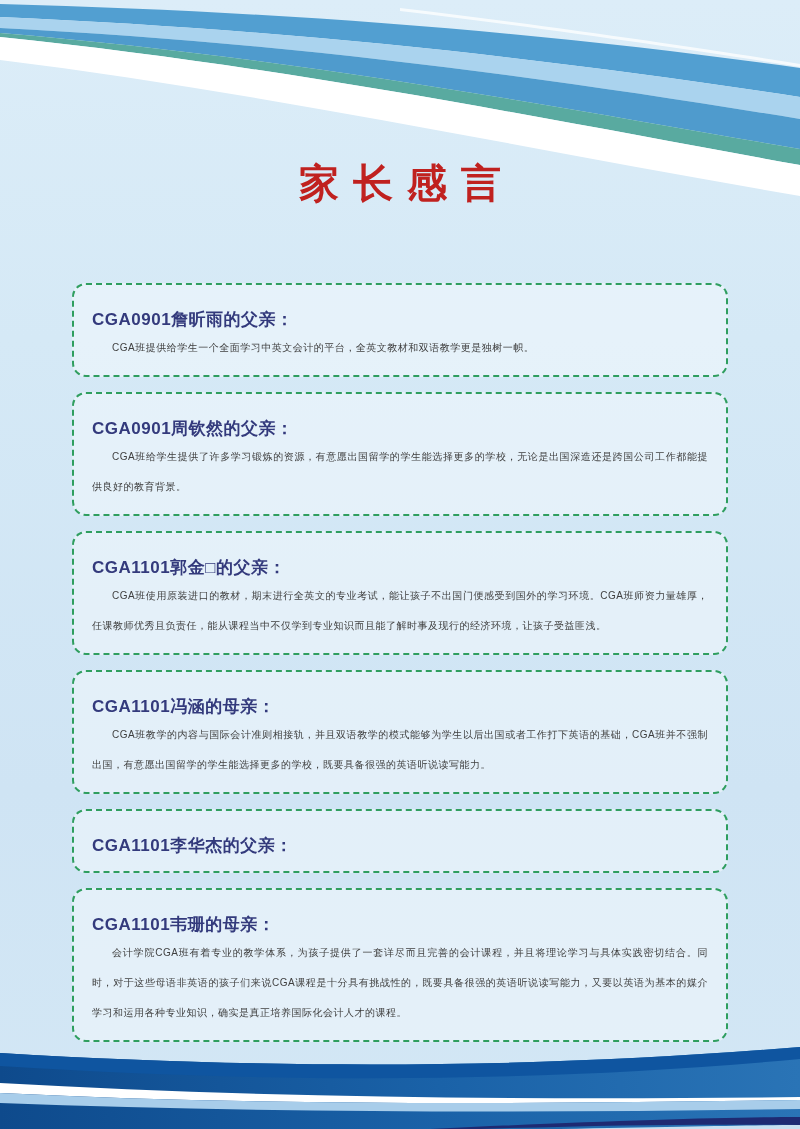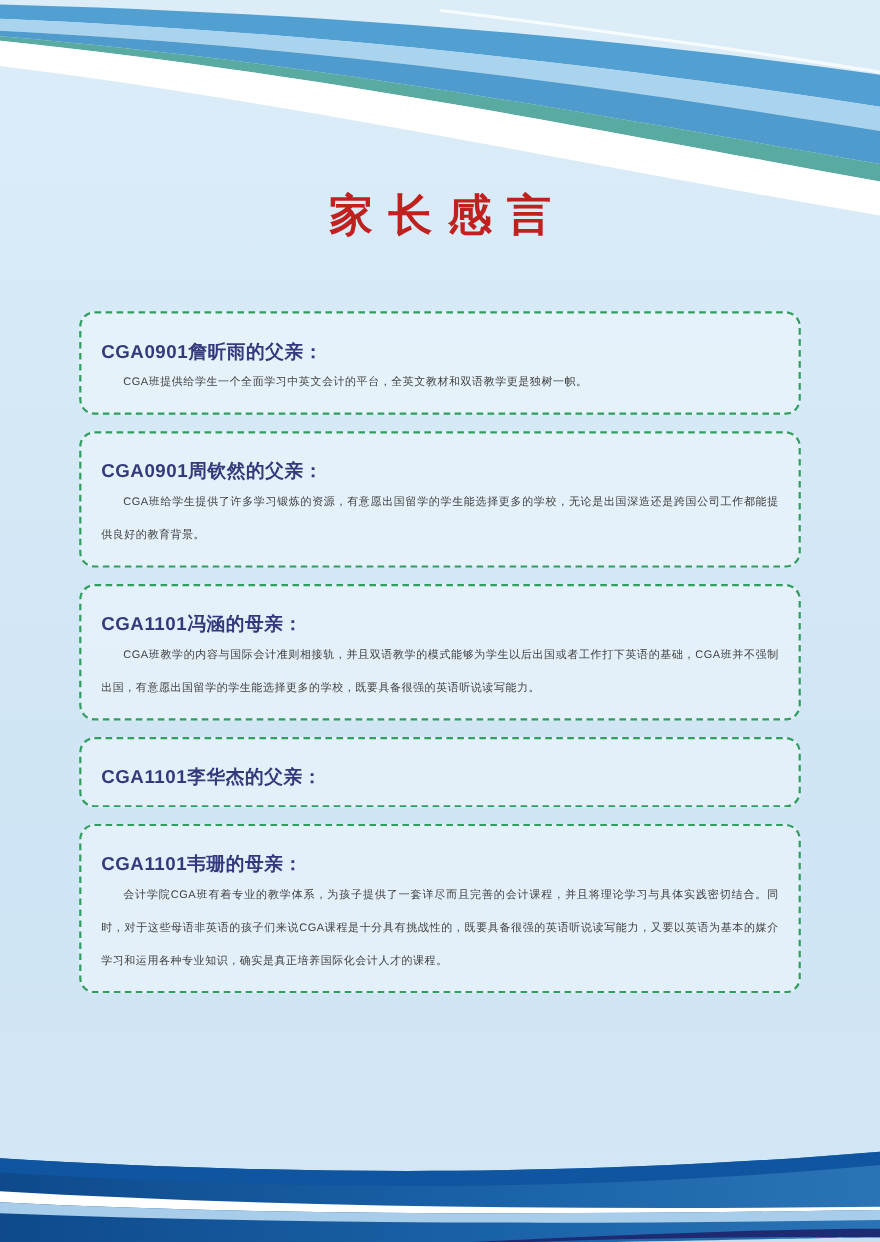--- a/index.html
+++ b/index.html
@@ -7,21 +7,21 @@
     position:relative;
     width:800px;height:1129px;
     overflow:hidden;
     background:linear-gradient(180deg,#dcedf8 0%,#d5e9f6 30%,#cfe4f4 70%,#d3e7f5 100%);
     font-family:"Liberation Sans","DejaVu Sans",sans-serif;
   }
   .swoosh{position:absolute;left:0;width:800px;pointer-events:none;}
   .swoosh-top{top:0;height:300px;}
   .swoosh-bottom{bottom:0;height:120px;}
   .page-title{
-    position:absolute;top:168px;left:0;width:100%;
+    position:absolute;top:156px;left:0;width:100%;
     text-align:center;
     font-family:"Liberation Serif","DejaVu Serif",serif;
     font-size:40px;font-weight:bold;
     letter-spacing:14px;
     text-indent:14px;
   }
   .cards{
     position:absolute;top:283px;left:72px;width:656px;
     display:flex;flex-direction:column;gap:15px;
   }
@@ -85,20 +85,24 @@
     <div class="card">
       <div class="card-header">CGA0901詹昕雨的父亲：</div>
       <div class="card-body">CGA班提供给学生一个全面学习中英文会计的平台，全英文教材和双语教学更是独树一帜。</div>
     </div>
 
     <div class="card">
       <div class="card-header">CGA0901周钦然的父亲：</div>
       <div class="card-body">CGA班给学生提供了许多学习锻炼的资源，有意愿出国留学的学生能选择更多的学校，无论是出国深造还是跨国公司工作都能提供良好的教育背景。</div>
     </div>
 
+    <div class="card">
+      <div class="card-header">CGA1101郭金□的父亲：</div>
+      <div class="card-body">CGA班使用原装进口的教材，期末进行全英文的专业考试，能让孩子不出国门便感受到国外的学习环境。CGA班师资力量雄厚，任课教师优秀且负责任，能从课程当中不仅学到专业知识而且能了解时事及现行的经济环境，让孩子受益匪浅。</div>
+    </div>
 
     <div class="card">
       <div class="card-header">CGA1101冯涵的母亲：</div>
       <div class="card-body">CGA班教学的内容与国际会计准则相接轨，并且双语教学的模式能够为学生以后出国或者工作打下英语的基础，CGA班并不强制出国，有意愿出国留学的学生能选择更多的学校，既要具备很强的英语听说读写能力。</div>
     </div>
 
     <div class="card">
       <div class="card-header">CGA1101李华杰的父亲：</div>
     </div>
 

